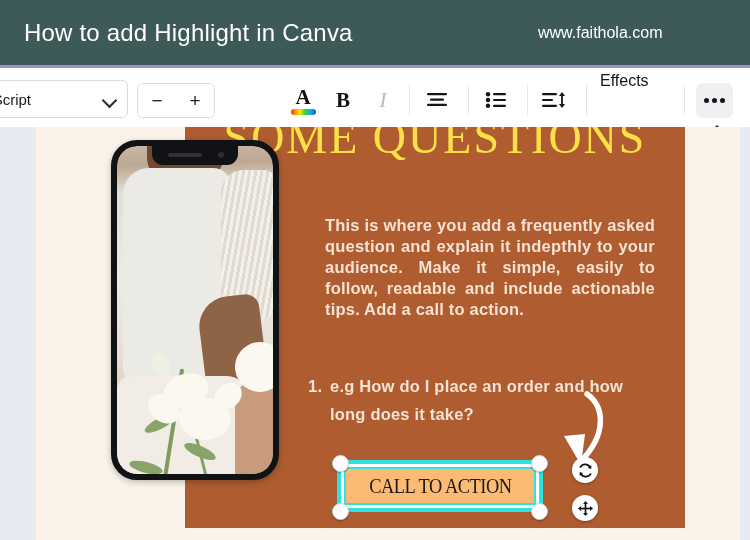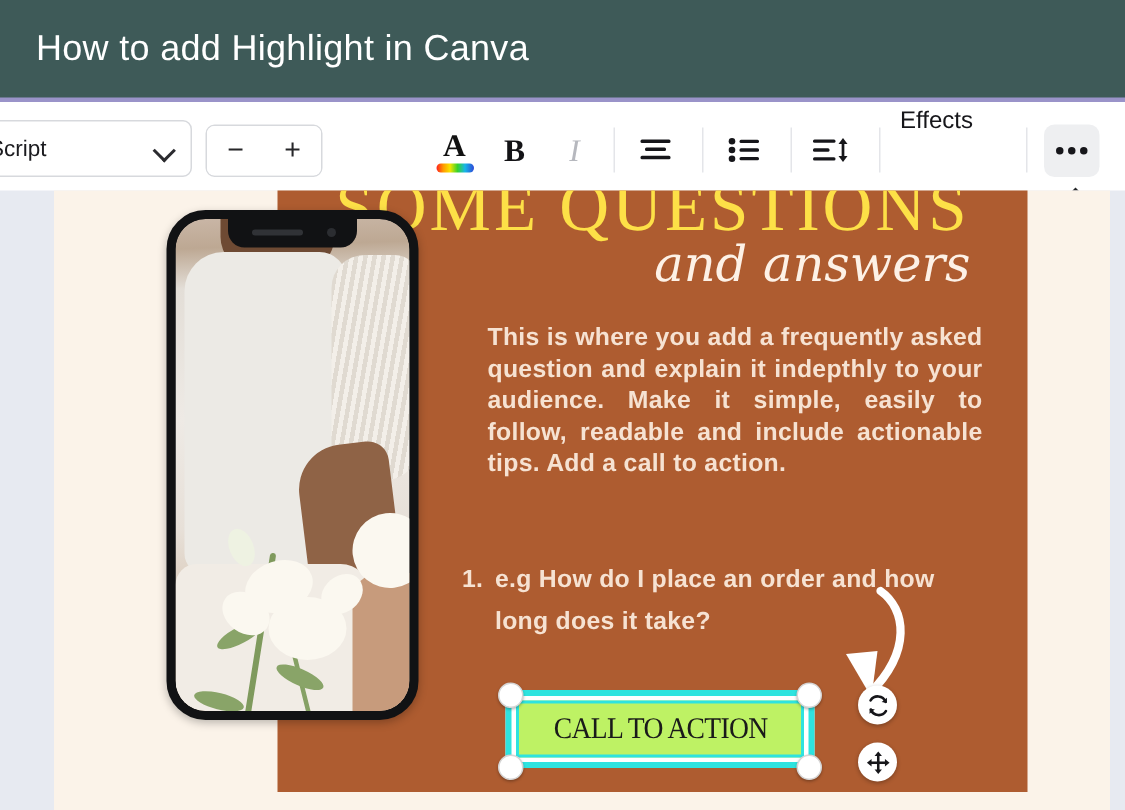--- a/index.html
+++ b/index.html
@@ -203,21 +203,21 @@
   .arrow-svg { position:absolute; left: 540px; top: 390px; width: 110px; height: 100px; }
 
   
   .sel-wrap { position:absolute; left: 332px; top: 455px; width: 216px; height: 62px; }
   .sel-outer {
     position:absolute; left: 5px; top: 5px; width: 206px; height: 52px;
     border: 4px solid #2ee3df; background: #ffffff;
   }
   .sel-inner {
     position:absolute; left: 3px; top: 3px; right: 3px; bottom: 3px;
-    border: 2px solid #2ee3df; background:#bef264;
+    border: 2px solid #2ee3df; background:#fdba74;
     display:flex; align-items:center; justify-content:center;
   }
   .cta-text {
     font-family: "Liberation Serif", serif;
     font-size: 20px; letter-spacing: -0.5px; color: #1a1a1a;
     transform: scaleX(.92); white-space: nowrap;
   }
   .handle {
     position:absolute; width: 17px; height: 17px; border-radius: 50%;
     background:#ffffff; border: 1px solid #d6d6d6; box-shadow: 0 1px 2px rgba(0,0,0,.3);
@@ -239,20 +239,21 @@
     position:absolute; left: 36px; top: 528px; width: 704px; height: 12px; background:#fbf3e9;
   }
 </style>
 </head>
 <body>
 
 <div id="app">
 
   <div class="banner">
     <div class="banner-title">How to add Highlight in Canva</div>
+    <div class="banner-site">www.faithola.com</div>
   </div>
 
   <div class="toolbar">
     <div class="font-select">
       <span class="fname">s Script</span>
       <span class="chev"></span>
     </div>
   </div>
 
   <div class="size-group">
@@ -310,21 +311,20 @@
     <i></i>
     <i></i>
   </div>
   <div class="tooltip-more">More</div>
 
   <div class="editor-bg"></div>
   <div class="canvas"></div>
 
   <div class="orange-card">
     <div class="q-title">SOME QUESTIONS</div>
-    <div class="q-sub">and answers</div>
     <div class="q-body">This is where you add a frequently asked question and explain it indepthly to your audience. Make it simple, easily to follow, readable and include actionable tips. Add a call to action.</div>
     <div class="q-list">
       <span class="num">1.</span>
       <span class="txt">e.g  How do I place an order and how long does it take?</span>
     </div>
   </div>
 
   <div class="phone">
     <div class="phone-screen">
       <div class="ph skin-n"></div>

